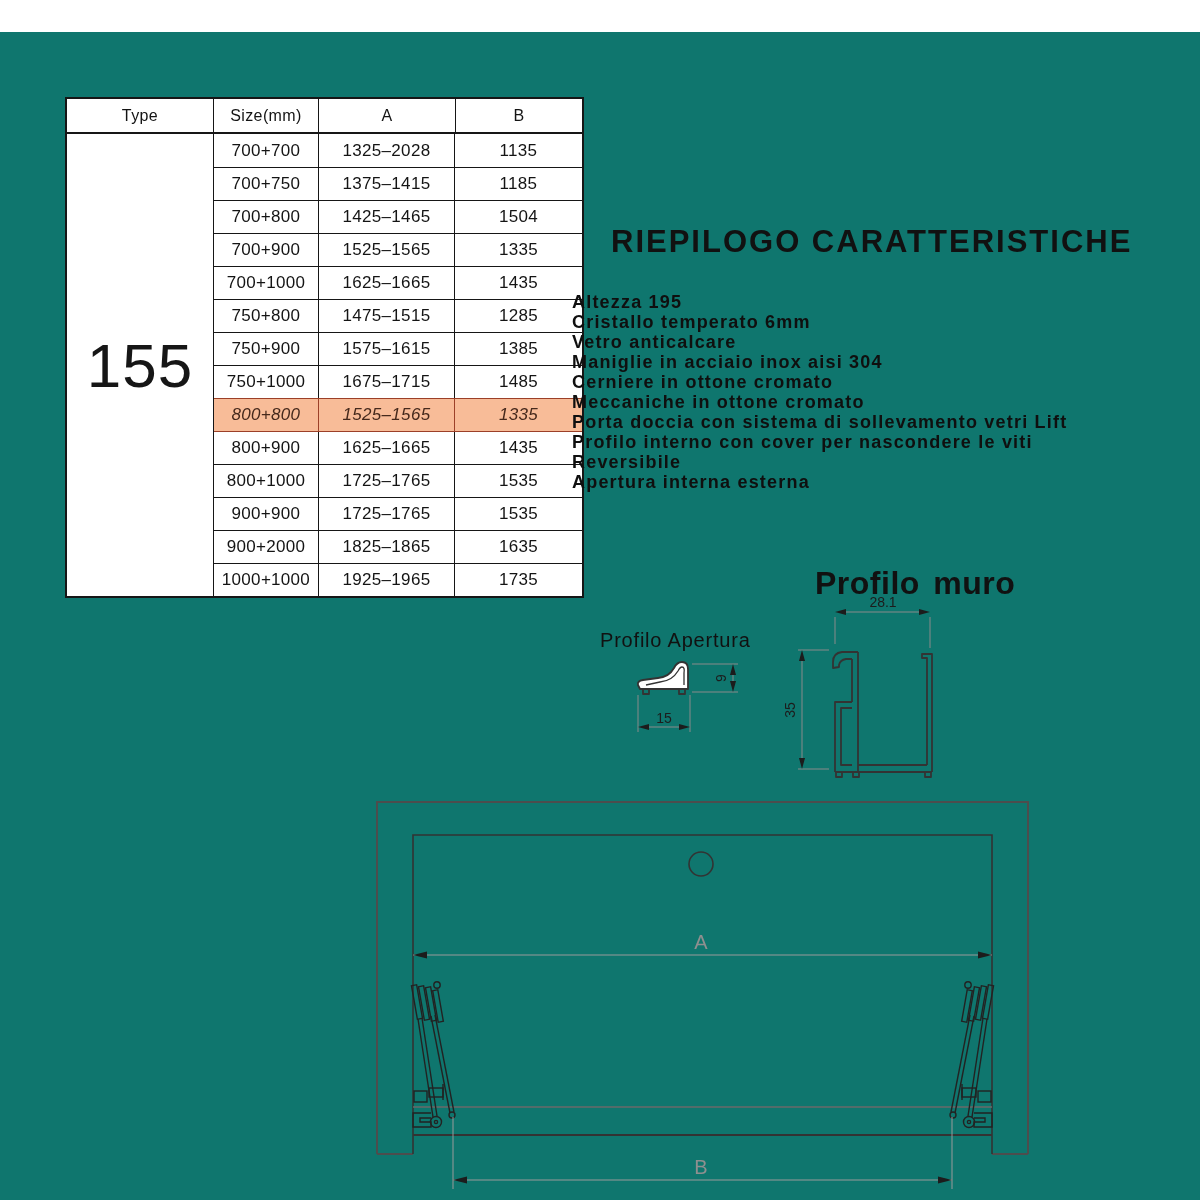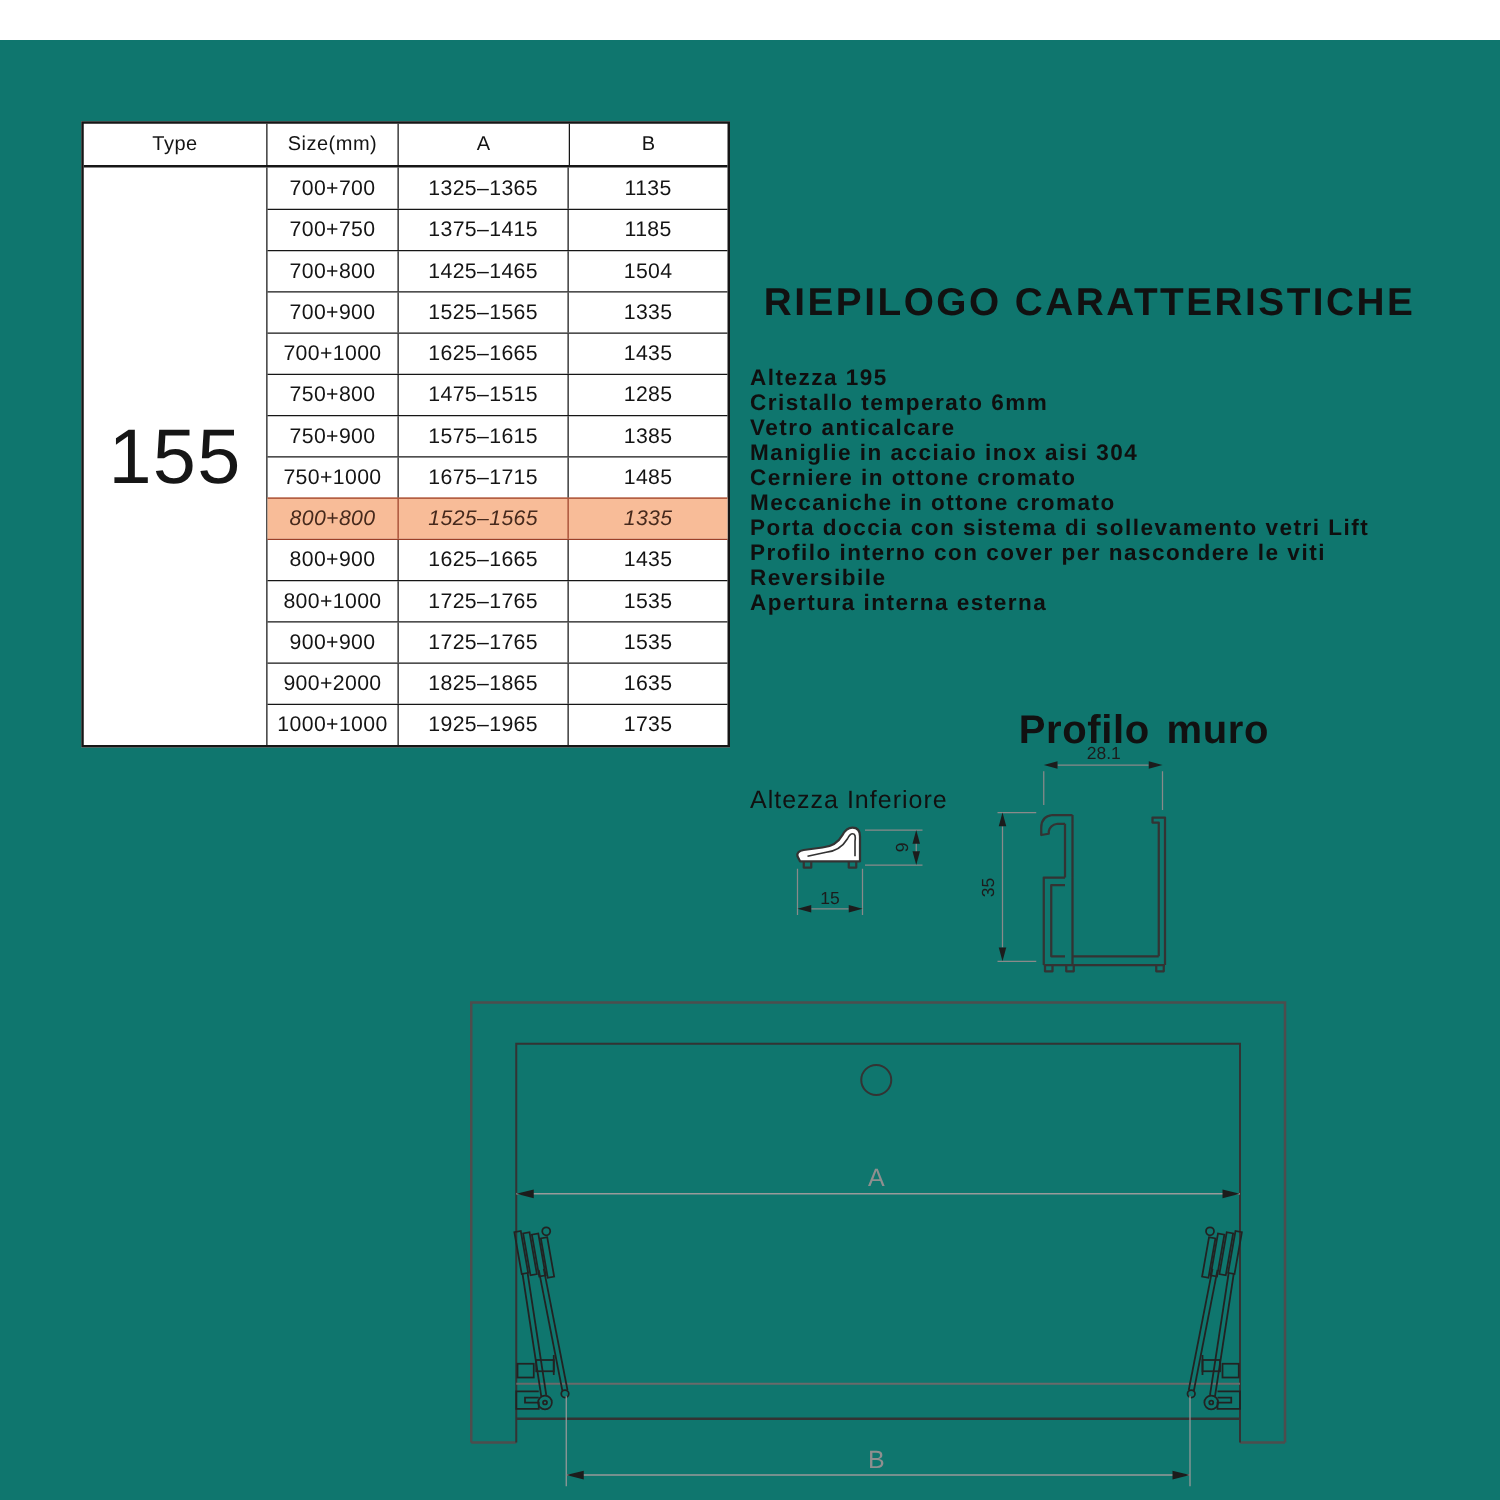--- a/index.html
+++ b/index.html
@@ -25,21 +25,21 @@
   .cell.ca{width:136px;border-left:1.5px solid #161616;}
   .cell.cb{flex:1;border-left:1.5px solid #161616;}
   .row.hl{background:#f8bc98;color:#46291c;}
   .row.hl{border-top-color:#9c4028;}
   .row.hl + .row{border-top-color:#9c4028;}
   .row.hl .cell{border-left-color:#9c4028;font-style:italic;}
 
   
   .summary-title{position:absolute;left:611px;top:192px;font-size:31px;font-weight:700;letter-spacing:2px;
                  white-space:nowrap;color:#111;}
-  .summary-list{position:absolute;left:600px;top:260px;font-size:18px;font-weight:700;letter-spacing:1.2px;
+  .summary-list{position:absolute;left:572px;top:260px;font-size:18px;font-weight:700;letter-spacing:1.2px;
                 line-height:20px;color:#0f0f0f;}
   .summary-list div{white-space:nowrap;}
 
   
   .pi-title{position:absolute;left:600px;top:597px;font-size:20px;font-weight:400;letter-spacing:.8px;color:#111;white-space:nowrap;}
   .pm-title{position:absolute;left:815px;top:533px;font-size:32px;font-weight:700;letter-spacing:.5px;word-spacing:4px;color:#111;white-space:nowrap;}
 
   .pi-svg{position:absolute;left:590px;top:620px;}
   .pm-svg{position:absolute;left:770px;top:555px;}
   .door-svg{position:absolute;left:360px;top:755px;}
@@ -58,21 +58,21 @@
       <div class="hc c1">Type</div>
       <div class="hc c2">Size(mm)</div>
       <div class="hc c3">A</div>
       <div class="hc c4">B</div>
     </div>
     <div class="t-body">
       <div class="type-col">155</div>
       <div class="rows">
         <div class="row">
           <div class="cell sz">700+700</div>
-          <div class="cell ca">1325–1365</div>
+          <div class="cell ca">1325–2028</div>
           <div class="cell cb">1135</div>
         </div>
         <div class="row">
           <div class="cell sz">700+750</div>
           <div class="cell ca">1375–1415</div>
           <div class="cell cb">1185</div>
         </div>
         <div class="row">
           <div class="cell sz">700+800</div>
           <div class="cell ca">1425–1465</div>
@@ -144,21 +144,21 @@
     <div>Vetro anticalcare</div>
     <div>Maniglie in acciaio inox aisi 304</div>
     <div>Cerniere in ottone cromato</div>
     <div>Meccaniche in ottone cromato</div>
     <div>Porta doccia con sistema di sollevamento vetri Lift</div>
     <div>Profilo interno con cover per nascondere le viti</div>
     <div>Reversibile</div>
     <div>Apertura interna esterna</div>
   </div>
 
-  <div class="pi-title">Altezza Inferiore</div>
+  <div class="pi-title">Profilo Apertura</div>
   <svg class="pi-svg" width="180" height="95" viewBox="590 620 180 95">
     <g stroke="#333" stroke-width="1.8" fill="#fff" stroke-linejoin="round">
       <path d="M640,657 L638,653 Q637,649 643,648 L658,646 Q669,645 674,636 Q677,630 682,630 Q688,630 688,637 L688,657 Z"></path>
       <path d="M643,657 v5 h6 v-5" fill="none"></path>
       <path d="M679,657 v5 h6 v-5" fill="none"></path>
       <path d="M646,653 L660,650 Q672,649 678,639 Q680,635 682,635 Q685,635 684,641 L684,653" fill="none" stroke-width="1.3"></path>
     </g>
     <g stroke="#8a8a8a" stroke-width="1" fill="none">
       <path d="M692,632 H738 M692,660 H738 M733,638 V654"></path>
       <path d="M638,663 V700 M690,663 V700"></path>

